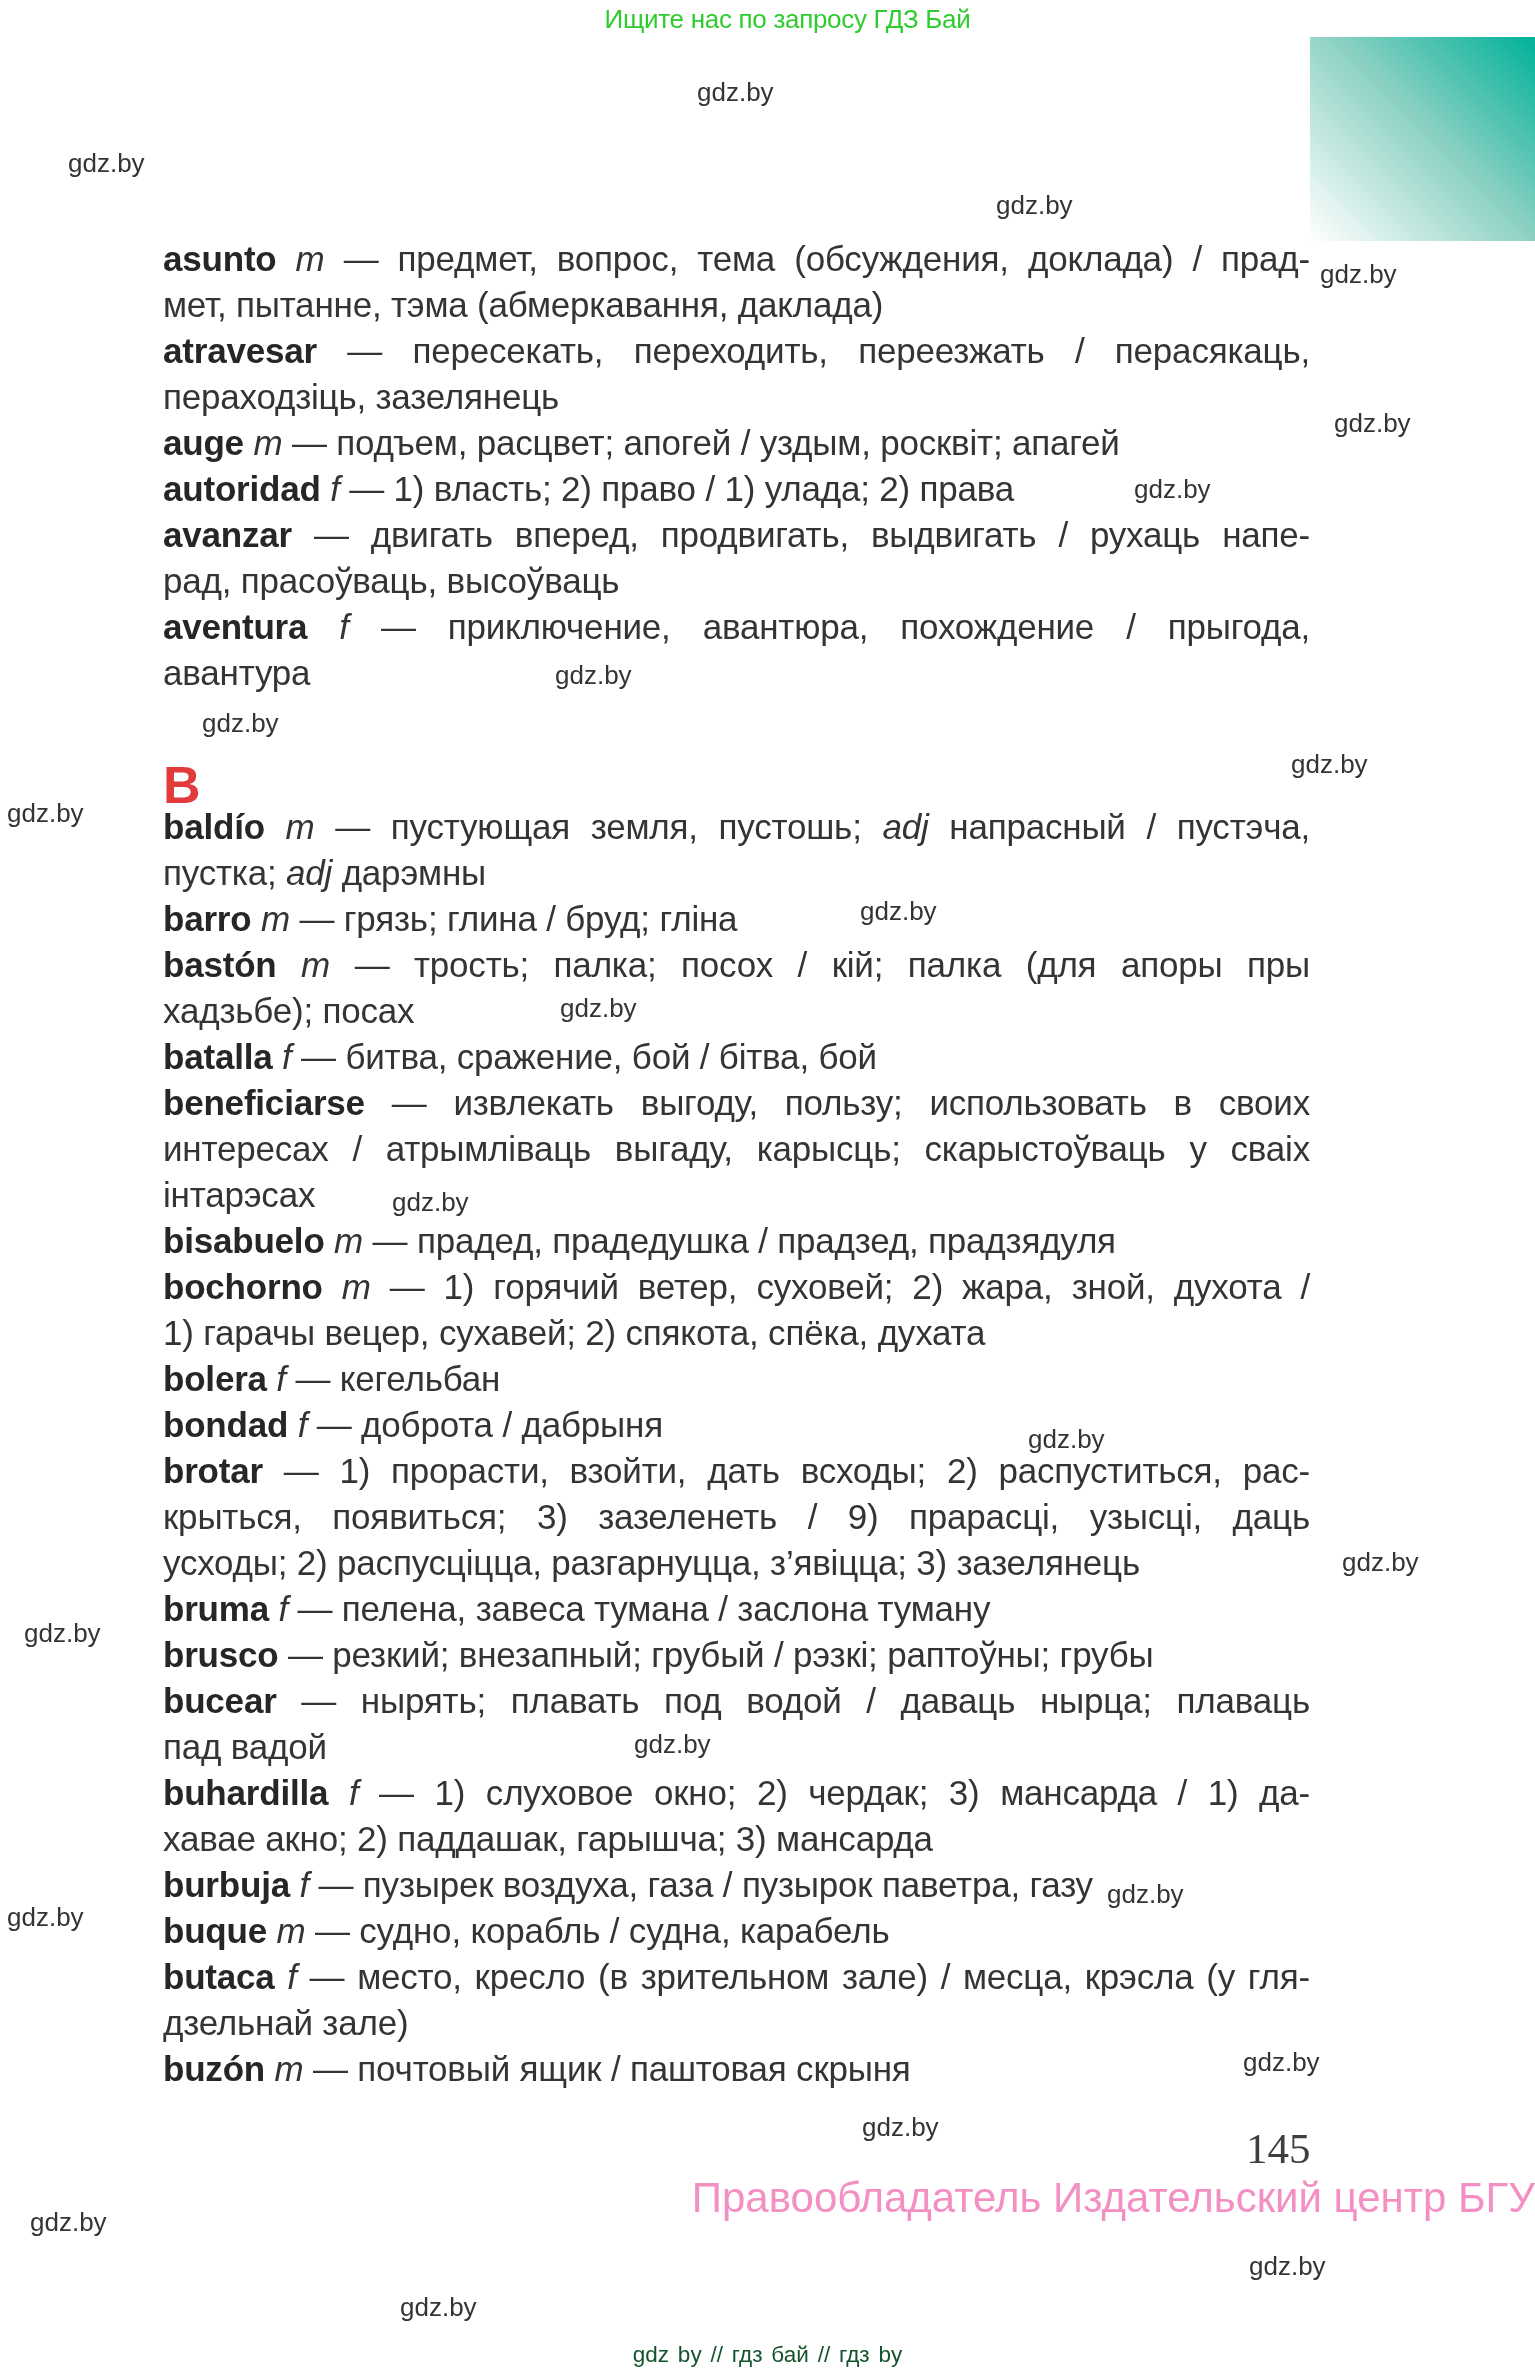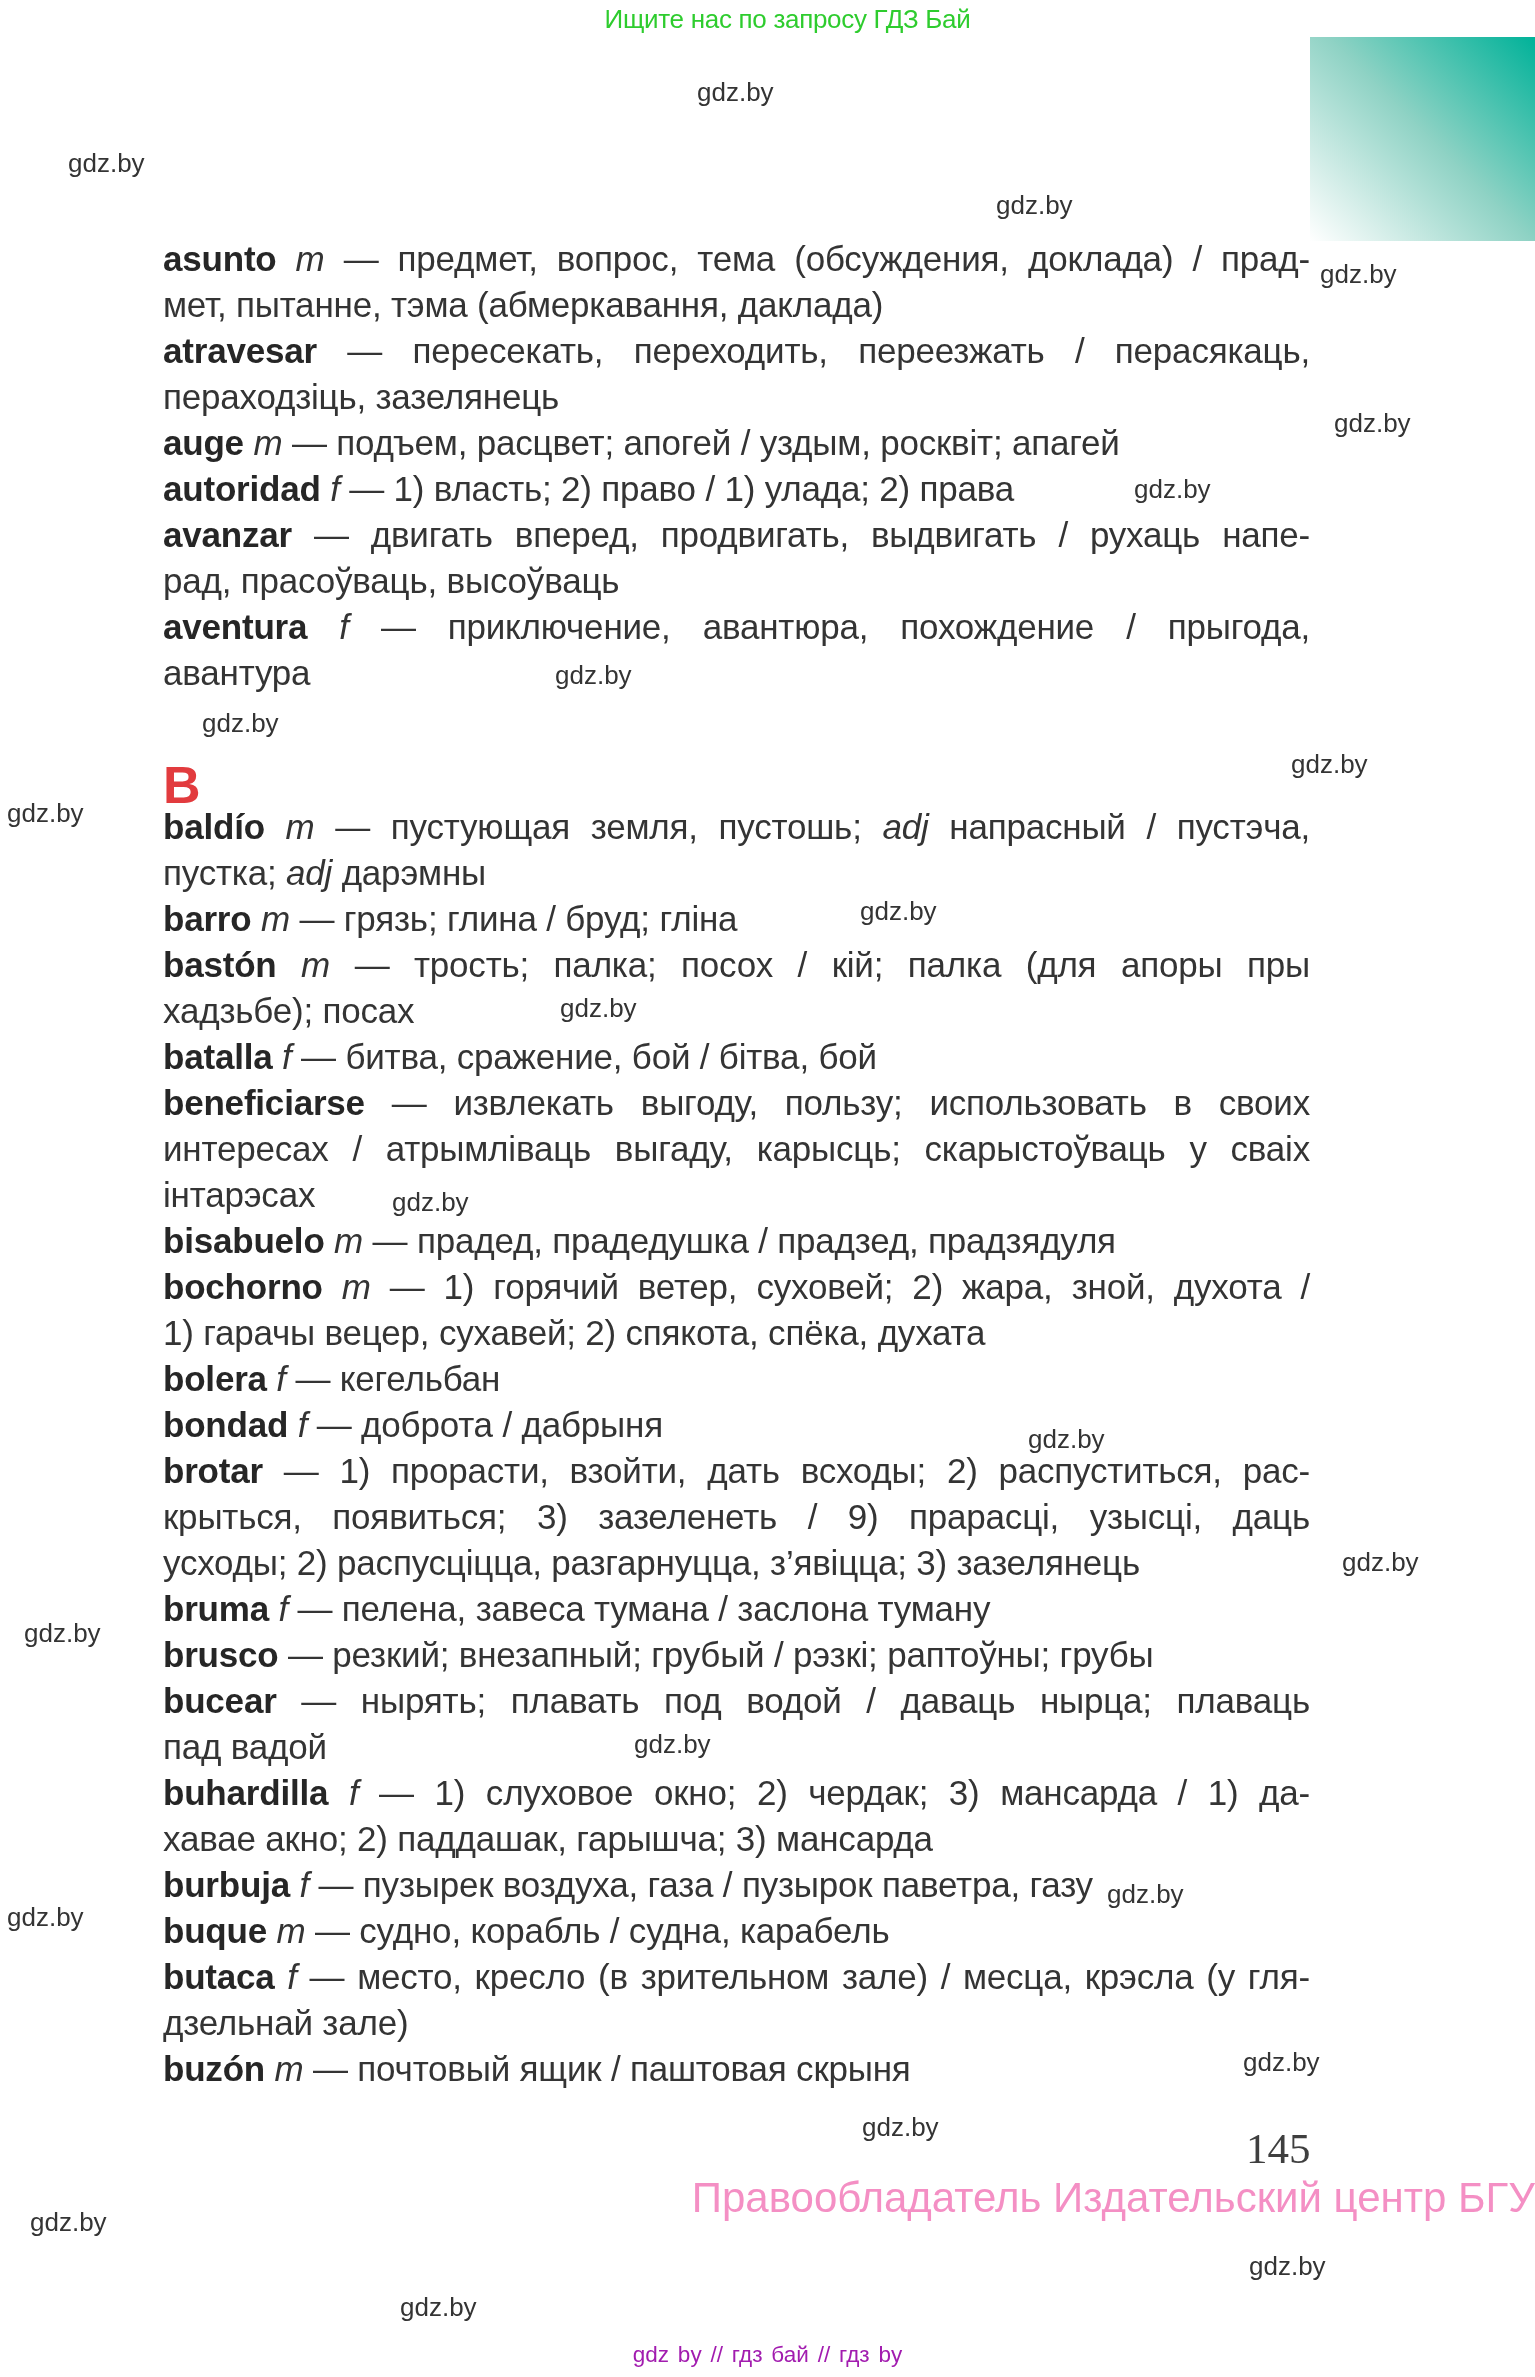--- a/index.html
+++ b/index.html
@@ -143,15 +143,15 @@
       <div class="ln"><span class="sg-b">buhardilla</span><span class="sg-i"> f </span><span class="sg-r">— 1) слуховое окно; 2) чердак; 3) мансарда / 1) да-</span></div>
       <div class="ln last"><span class="sg-r">хавае акно; 2) паддашак, гарышча; 3) мансарда</span></div>
       <div class="ln last"><span class="sg-b">burbuja</span><span class="sg-i"> f </span><span class="sg-r">— пузырек воздуха, газа / пузырок паветра, газу</span></div>
       <div class="ln last"><span class="sg-b">buque</span><span class="sg-i"> m </span><span class="sg-r">— судно, корабль / судна, карабель</span></div>
       <div class="ln"><span class="sg-b">butaca</span><span class="sg-i"> f </span><span class="sg-r">— место, кресло (в зрительном зале) / месца, крэсла (у гля-</span></div>
       <div class="ln last"><span class="sg-r">дзельнай зале)</span></div>
       <div class="ln last"><span class="sg-b">buzón</span><span class="sg-i"> m </span><span class="sg-r">— почтовый ящик / паштовая скрыня</span></div>
     </div>
   <div class="pagenum">145</div>
   <div class="copyright" style="color: rgb(244, 143, 196);">Правообладатель Издательский центр БГУ</div>
-  <div class="footer" style="color: #a21caf;">gdz by  //  гдз бай  //  гдз by</div>
+  <div class="footer" style="color: #14532d;">gdz by  //  гдз бай  //  гдз by</div>
 </div>
 
 
 </body></html>

